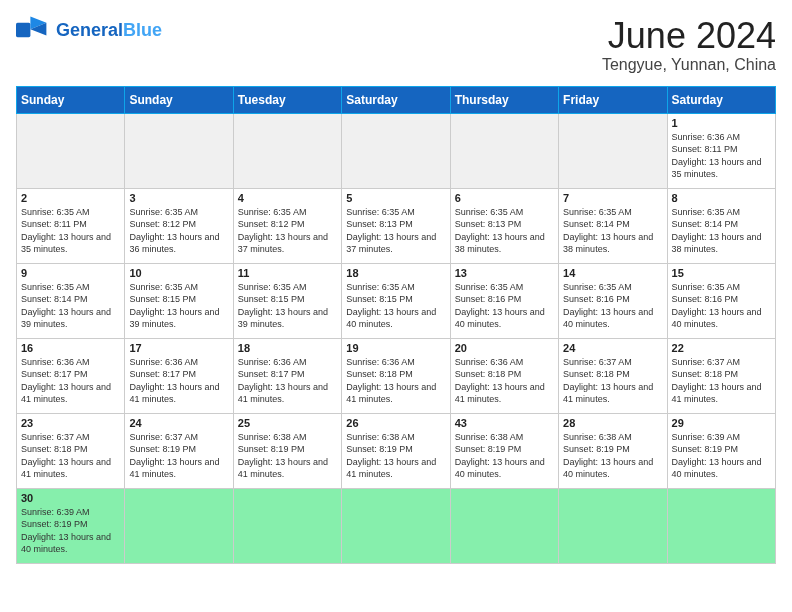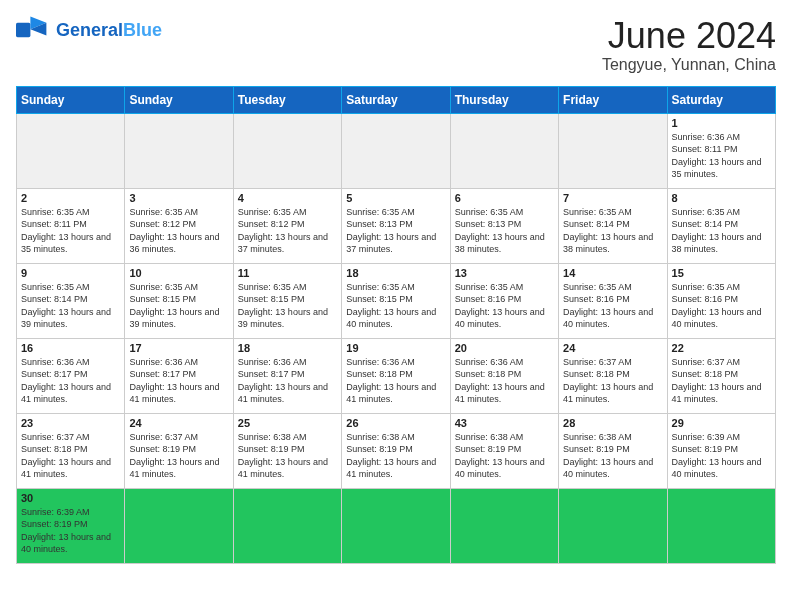--- a/index.html
+++ b/index.html
@@ -65,21 +65,21 @@
       font-size: 9.5px;
       color: #333;
       background: #fff;
       min-height: 60px;
       height: 75px;
     }
     tbody tr td.empty {
       background: #f0f0f0;
     }
     tbody tr td.last-row {
-      background: #22c55e;
+      background: #86efac;
     }
     .day-number {
       font-size: 11px;
       font-weight: bold;
       color: #222;
       display: block;
       margin-bottom: 2px;
     }
     .cell-content {
       font-size: 9px;

